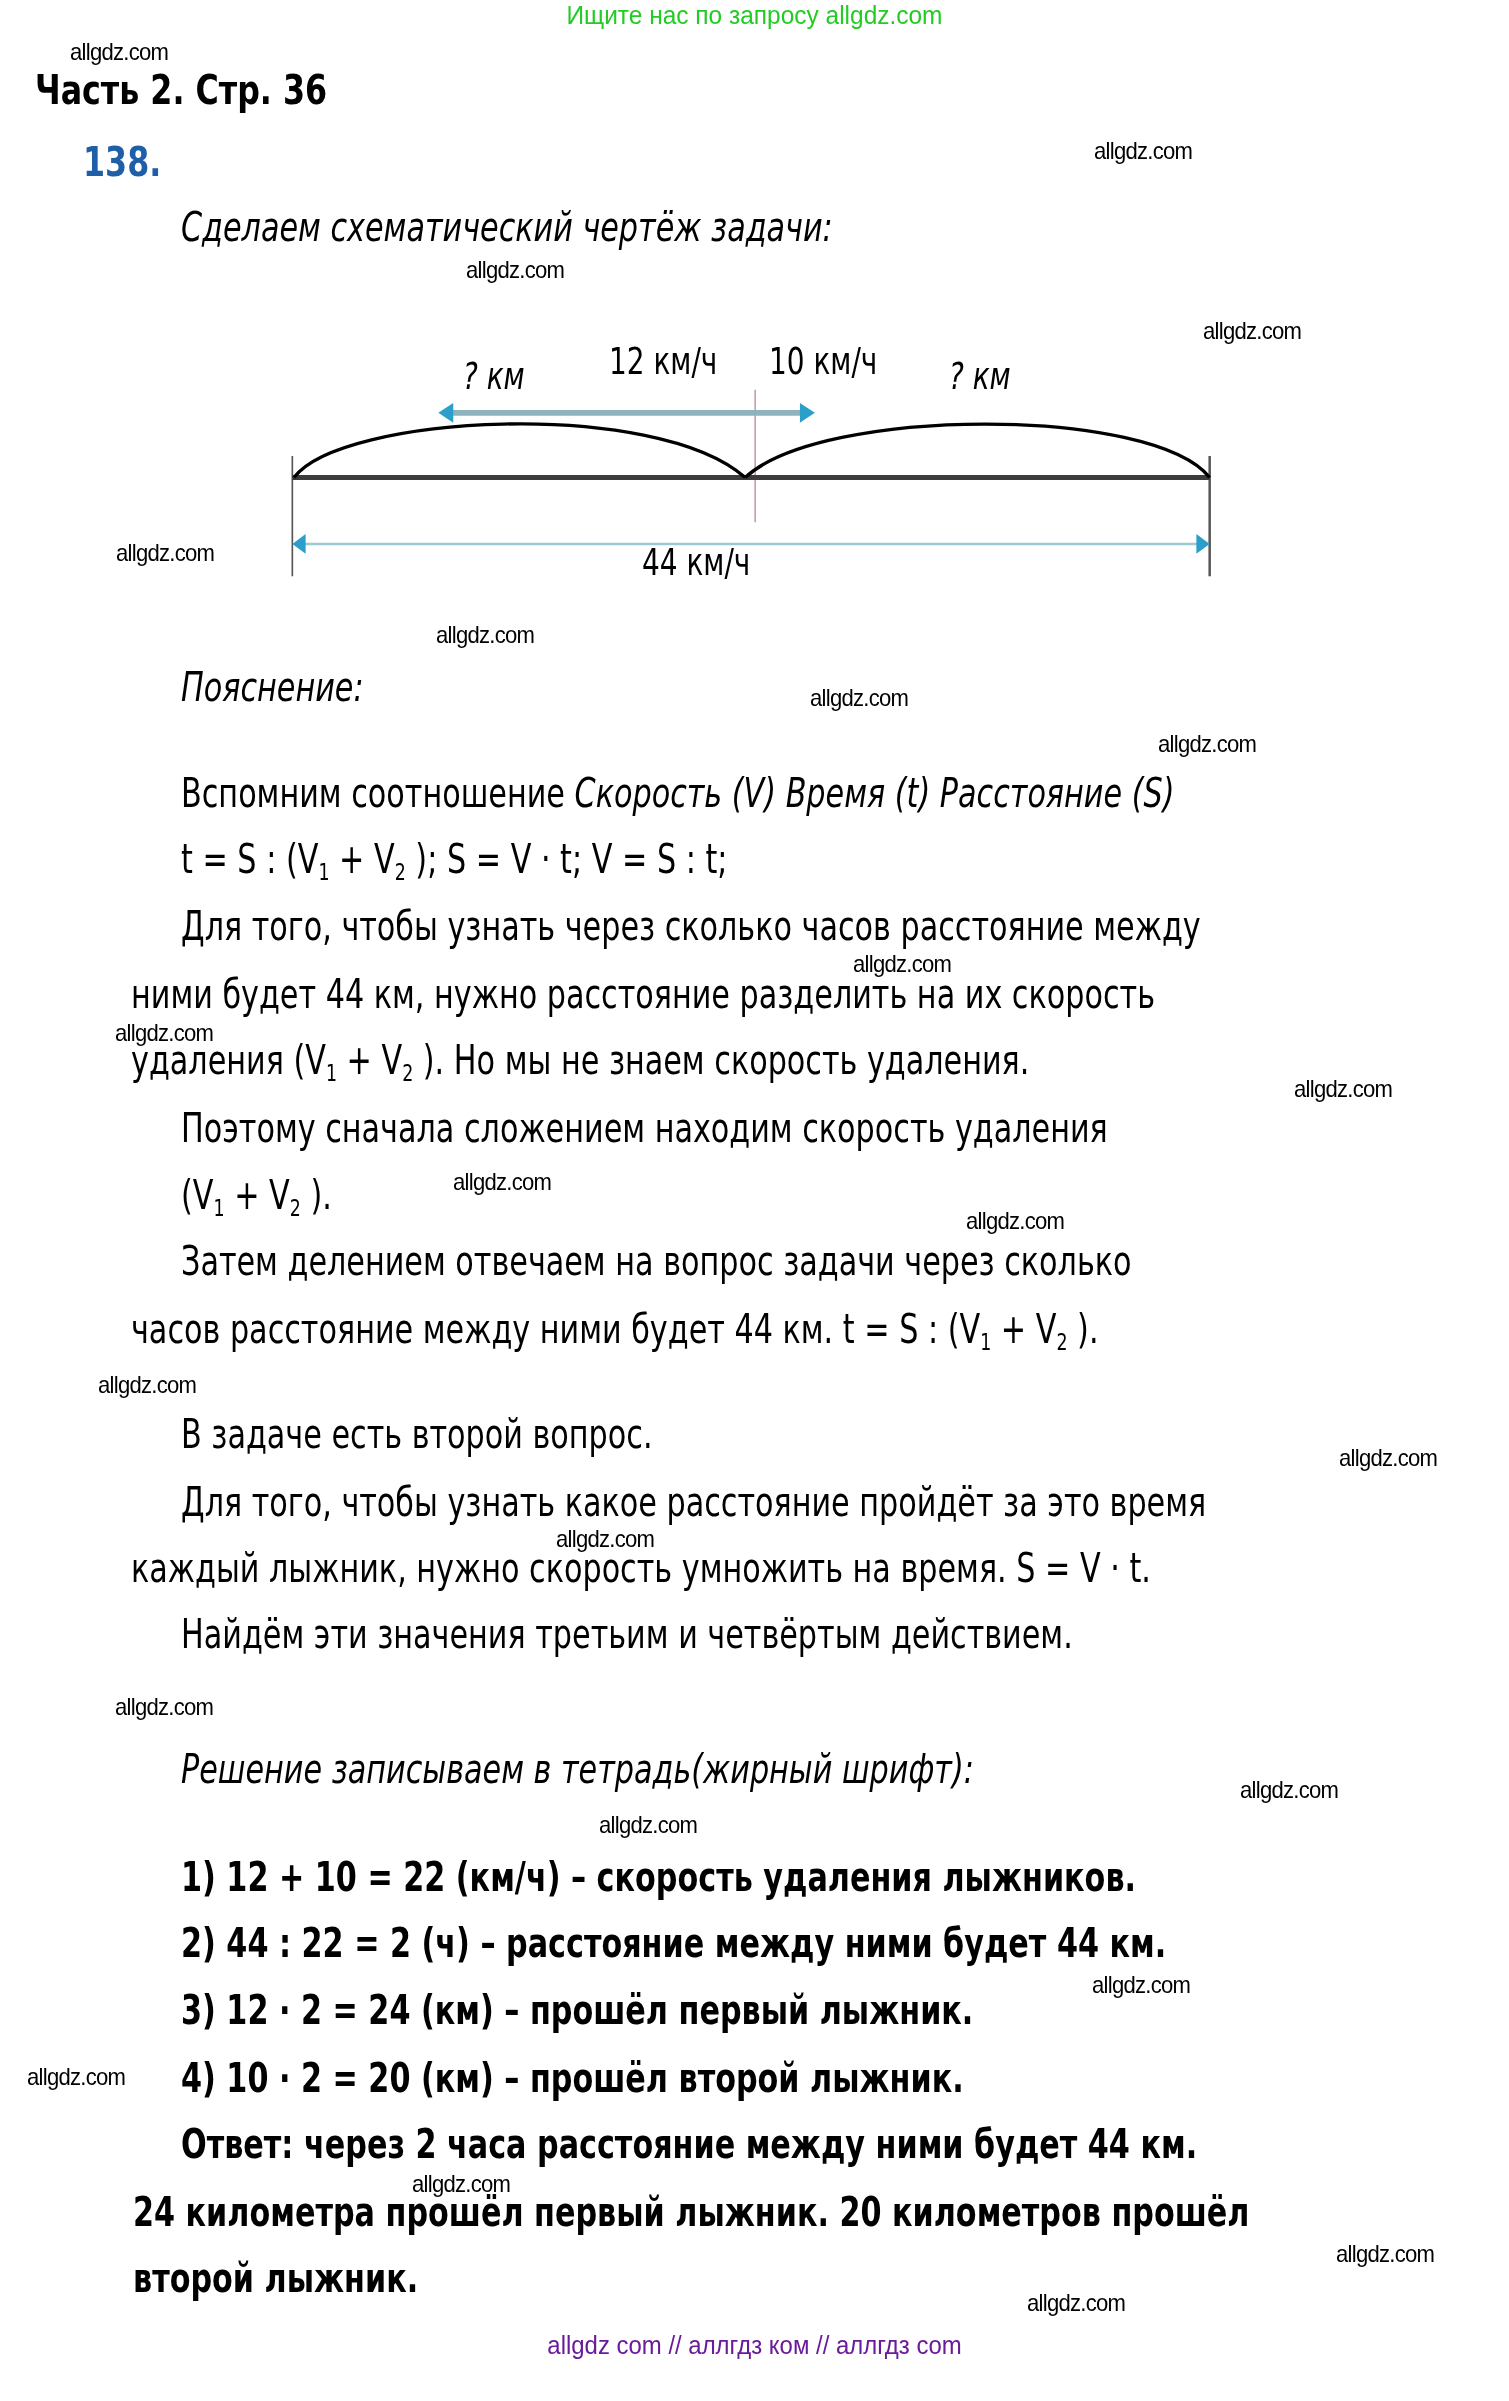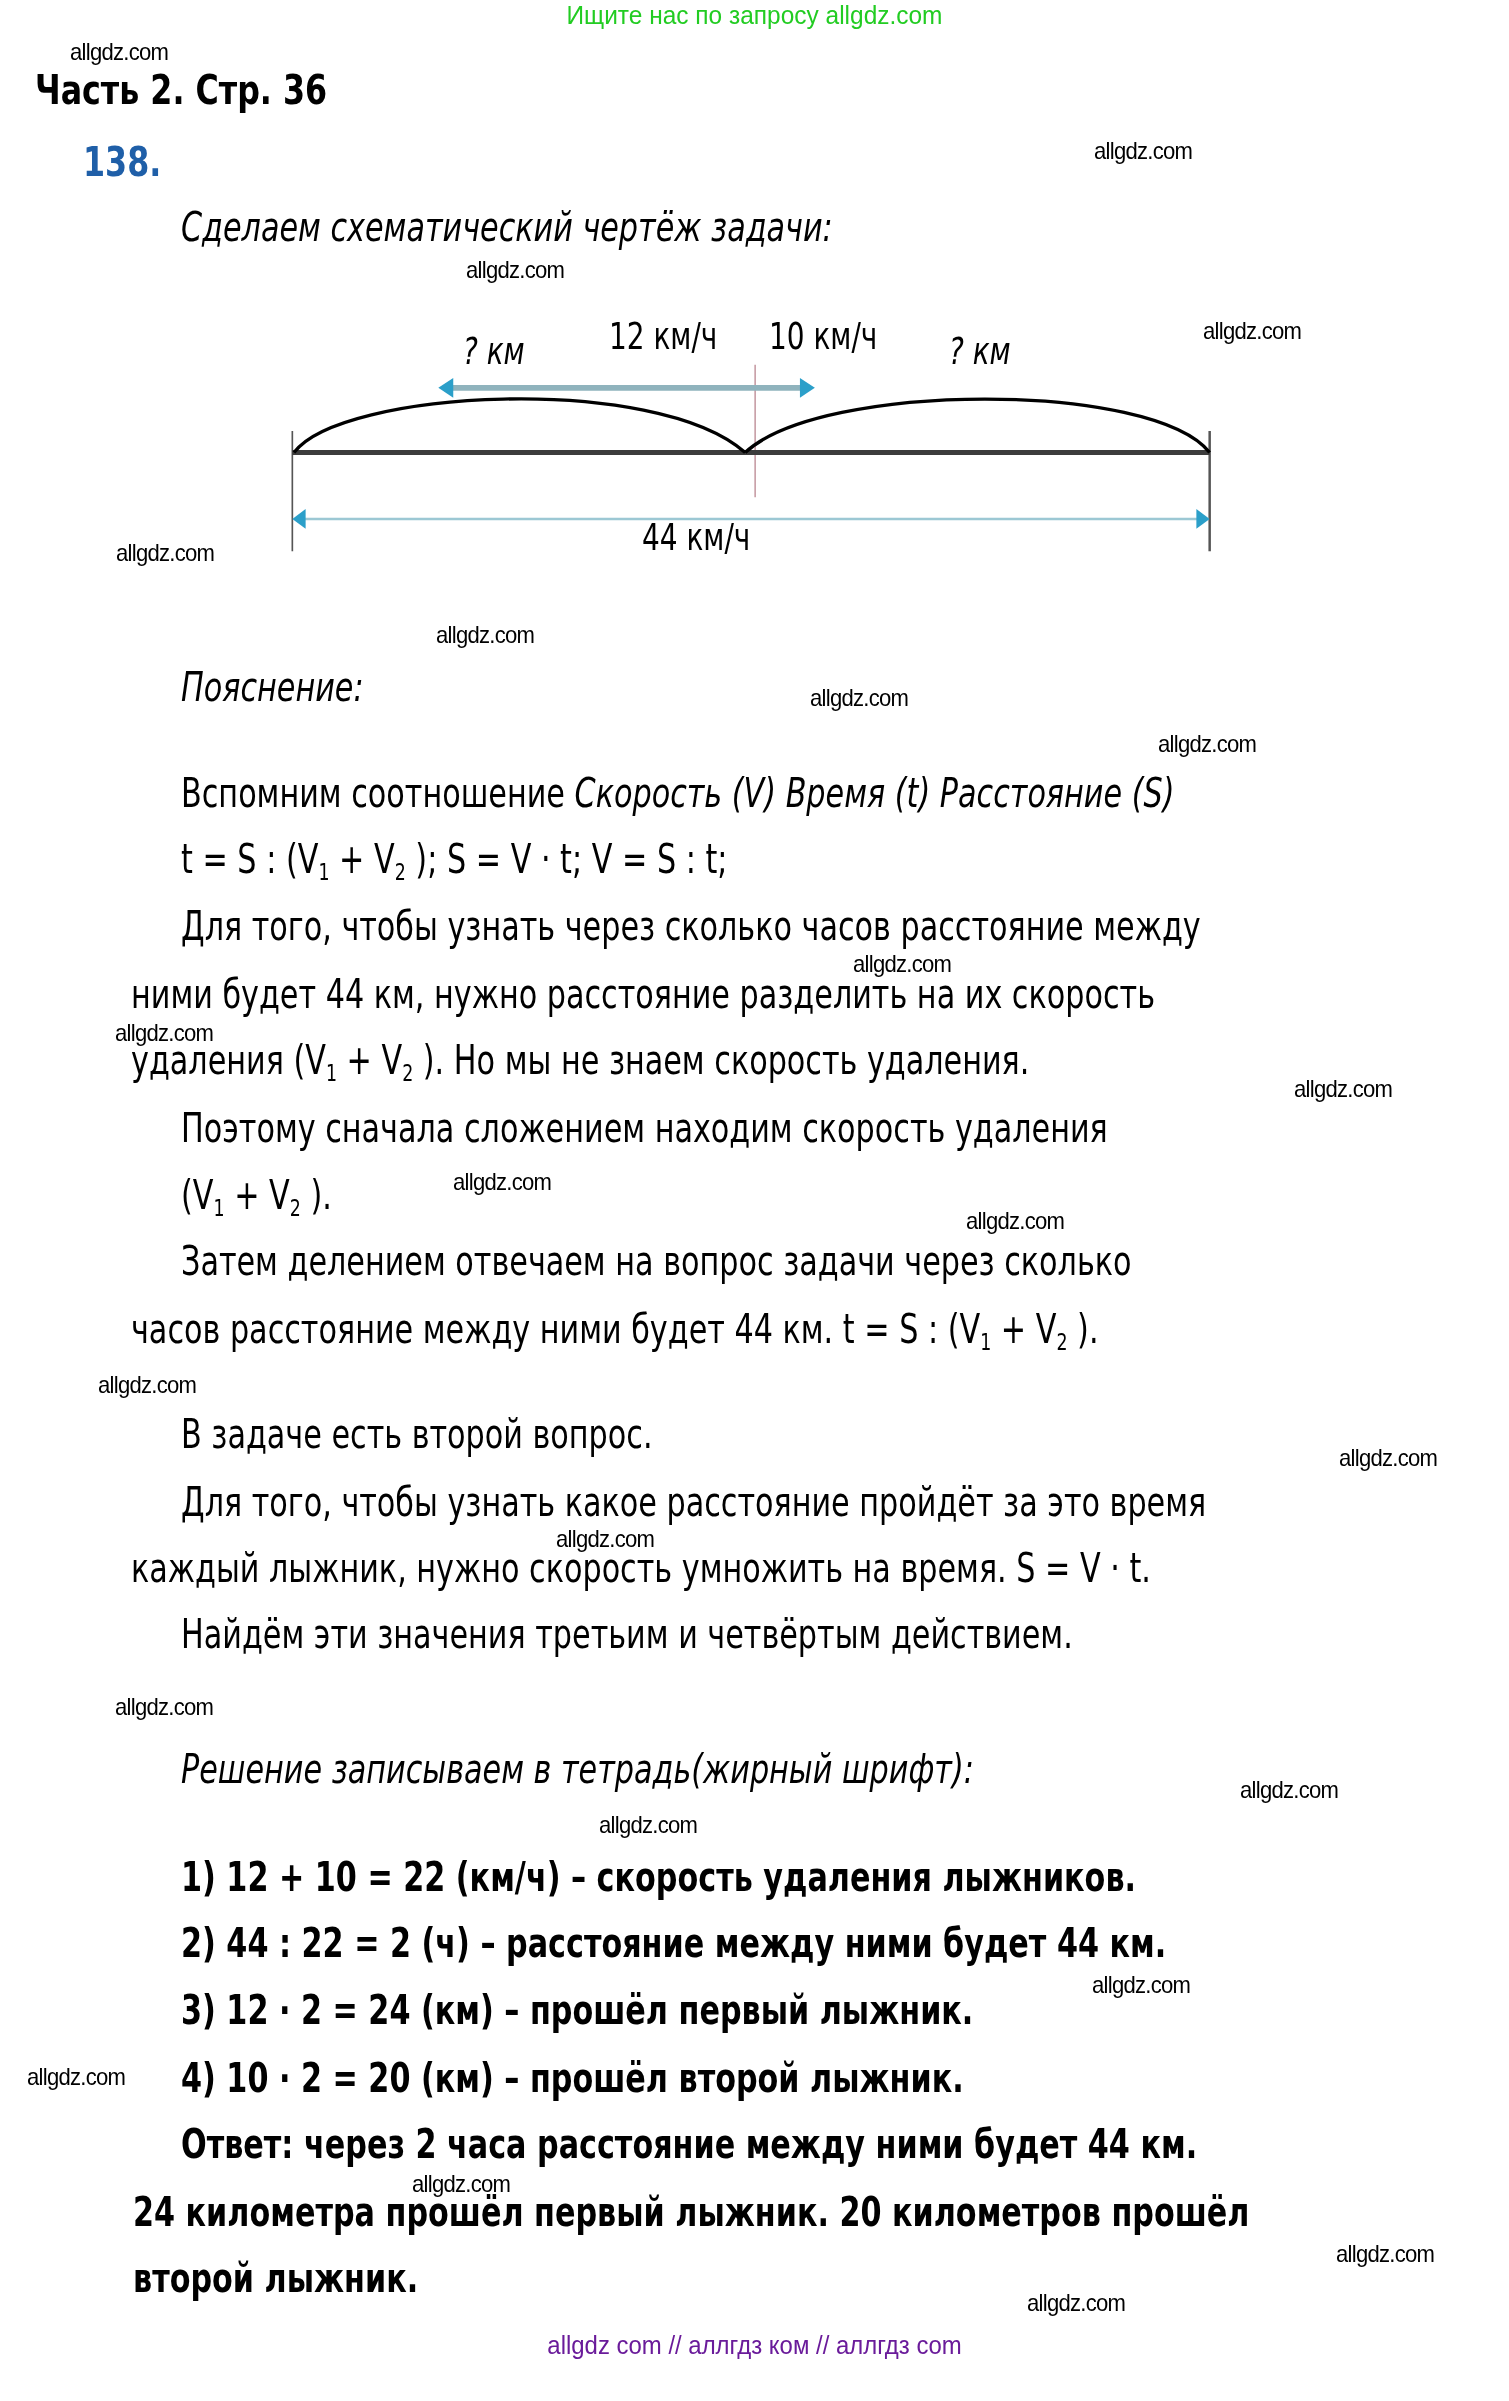--- a/index.html
+++ b/index.html
@@ -7,21 +7,21 @@
          font-family:"DejaVu Sans Condensed","Liberation Sans Narrow","Liberation Sans", sans-serif; color:#000; }
   .abs { position:absolute; white-space:nowrap; }
   .wm { position:absolute; font-family:"Liberation Sans", sans-serif; font-size:24px; color:#000; letter-spacing:-0.8px; transform:scaleX(0.92); transform-origin:left top; }
   .top-banner { left:0; width:1509px; text-align:center; top:0px; font-family:"Liberation Sans", sans-serif; font-size:26.6px; color:#22cc22; transform:scaleX(0.92); }
   .page-title { left:35px; top:66px; font-size:41px; font-weight:bold; transform:scaleX(0.86); transform-origin:left top; }
   .task-num { left:83px; top:138px; font-size:41px; font-weight:bold; color:#1f5fa8; transform:scaleX(0.86); transform-origin:left top; }
   .line { position:absolute; white-space:nowrap; font-size:40px; transform:scaleX(0.84); transform-origin:left top; }
   .it { font-style:italic; }
   .b { font-weight:bold; }
   sub { font-size:23px; vertical-align:-6.6px; }
-  .diagram { position:absolute; left:274px; top:290px; width:954px; height:282px; }
+  .diagram { position:absolute; left:274px; top:315px; width:954px; height:282px; }
   .dlbl { position:absolute; white-space:nowrap; font-size:37px; transform:scaleX(0.84); transform-origin:left top; }
   .bottom-banner { left:0; width:1509px; text-align:center; top:2330px; font-family:"Liberation Sans", sans-serif; font-size:26.6px; color:#6a1b9a; transform:scaleX(0.9); }
 </style>
 </head>
 <body>
 
 <div class="abs top-banner">Ищите нас по запросу allgdz.com</div>
 
 <div class="wm" style="left:70px;top:38px">allgdz.com</div>
 <div class="wm" style="left:1094px;top:137px">allgdz.com</div>

